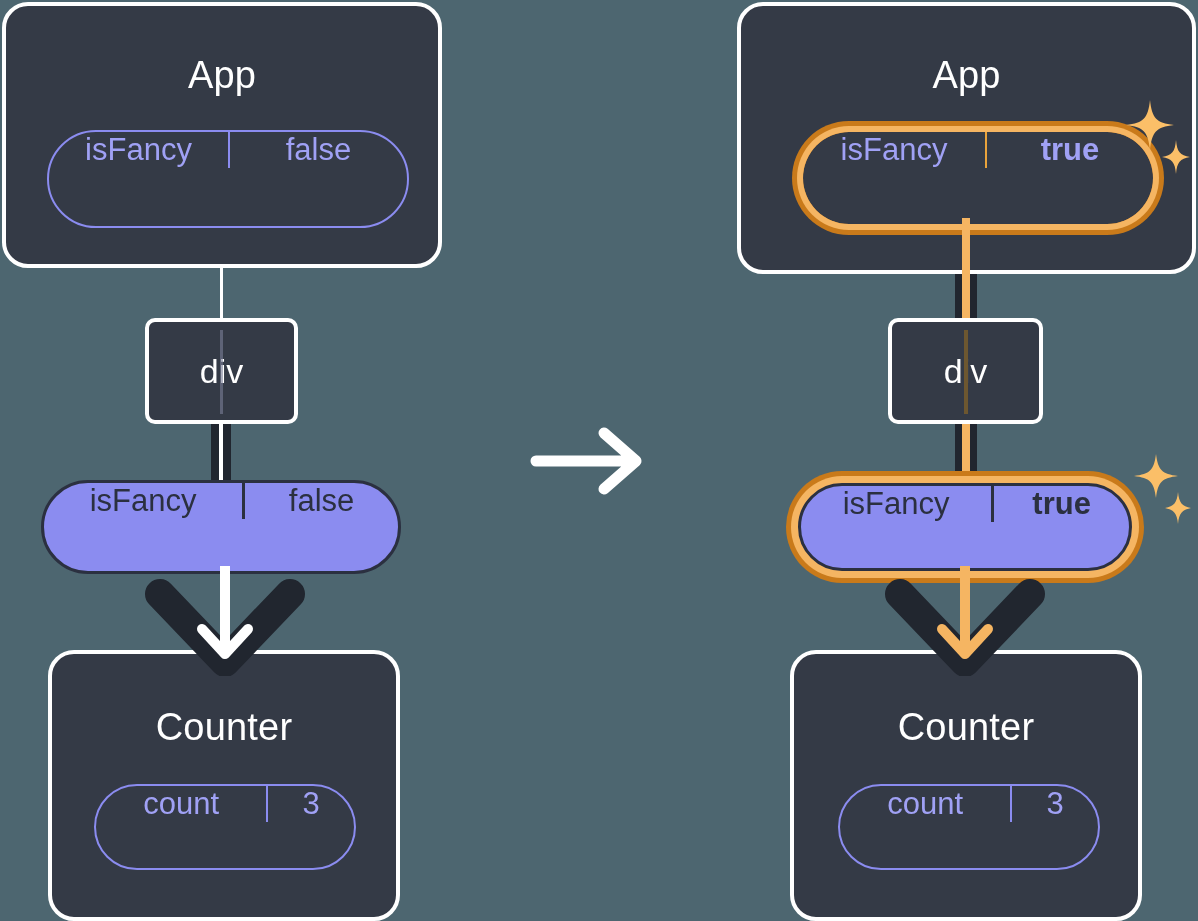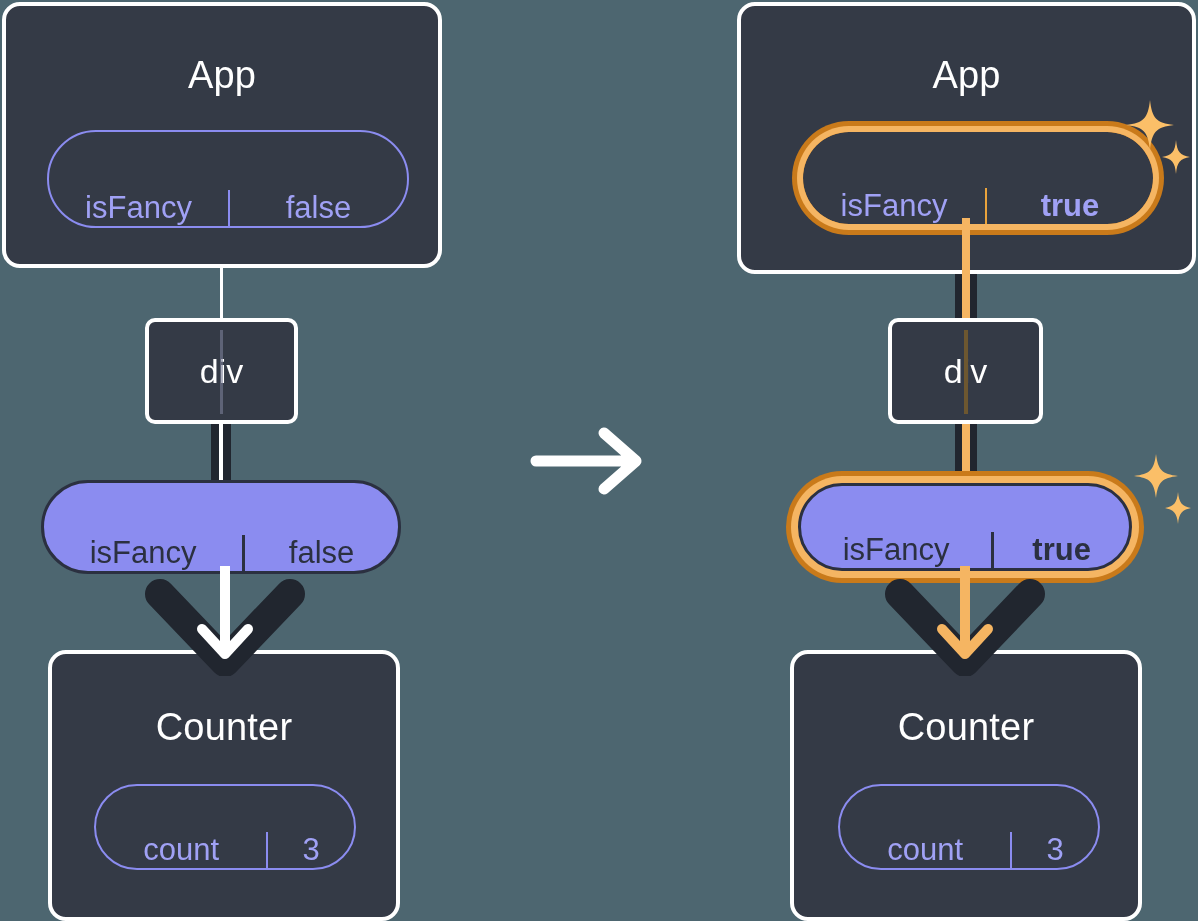--- a/index.html
+++ b/index.html
@@ -9,21 +9,21 @@
     font-family:"Liberation Sans", sans-serif;
     overflow:hidden;
   }
   .stage{position:relative;width:1198px;height:921px;}
 
   
   .compbox{
     position:absolute;
     background:#343a46;
     border:4px solid #ffffff;
-    border-radius:18px;
+    border-radius:26px;
     box-sizing:border-box;
     z-index:4;
   }
   .comptitle{
     position:absolute;
     left:0;right:0;
     text-align:center;
     color:#ffffff;
     font-size:38px;
     letter-spacing:.2px;
@@ -39,21 +39,21 @@
     display:flex;align-items:center;justify-content:center;
     color:#ffffff;font-size:34px;
     z-index:5;
   }
 
   
   .pill{
     position:absolute;
     display:flex;
     box-sizing:border-box;
-    align-items:flex-end;
+    align-items:flex-start;
     z-index:6;
   }
   .pill .seg{
     display:flex;align-items:center;justify-content:center;
     font-size:31px;
     box-sizing:border-box;
     white-space:nowrap;
   }
 
   

